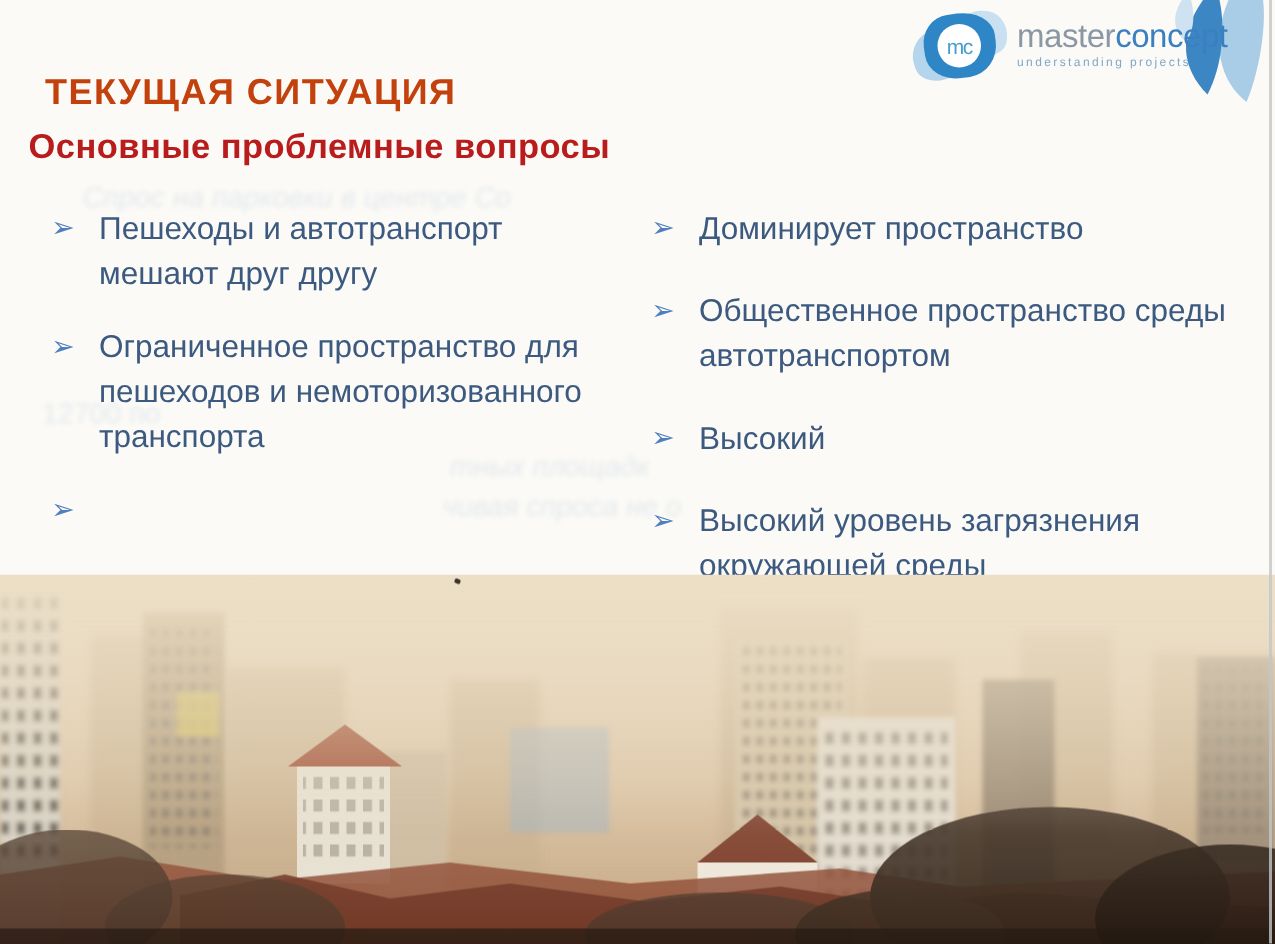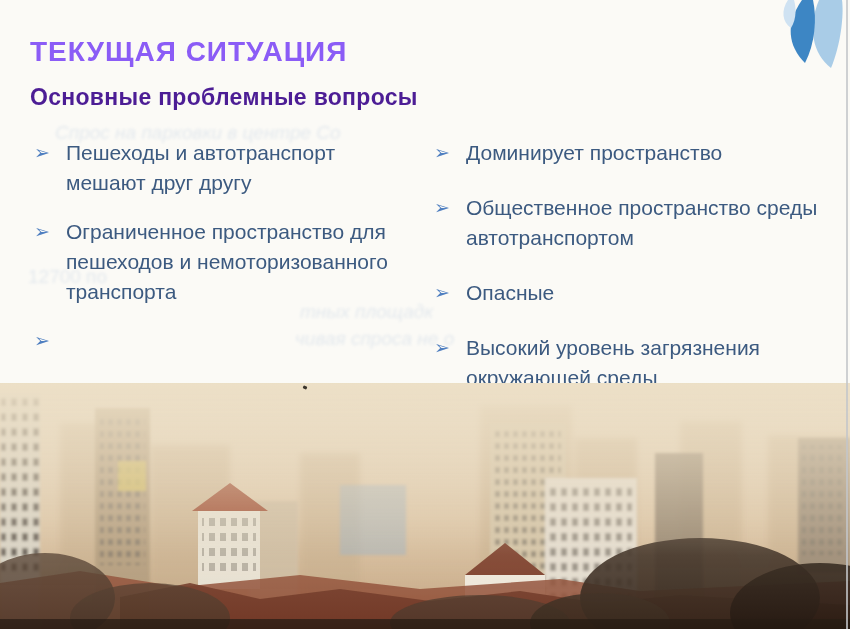--- a/index.html
+++ b/index.html
@@ -8,28 +8,28 @@
     background:#fbfaf6;
     font-family:"Liberation Sans", sans-serif;
     box-shadow:0 0 4px rgba(0,0,0,.3);
   }
   
   .scan-edge{position:absolute;right:2px;top:0;width:2px;height:629px;background:#c3c6c9;opacity:.8;}
   .speck{position:absolute;left:303px;top:386px;width:4px;height:3px;background:#3a342c;border-radius:1px;transform:rotate(25deg);}
 
   
   .title{
-    position:absolute;left:30px;top:36px;
-    font-size:28px;font-weight:bold;letter-spacing:1px;
-    color:#8b5cf6;
+    position:absolute;left:30px;top:48px;
+    font-size:24px;font-weight:bold;letter-spacing:1px;
+    color:#c2410c;
   }
   .subtitle{
-    position:absolute;left:30px;top:84px;
+    position:absolute;left:19px;top:84px;
     font-size:23px;font-weight:bold;letter-spacing:.3px;
-    color:#4c1d95;
+    color:#b91c1c;
   }
 
   
   .logo{position:absolute;left:612px;top:6px;width:200px;height:52px;}
   .logo-mark{position:absolute;left:0;top:2px;width:58px;height:46px;}
   .blob-light{position:absolute;left:-4px;top:10px;width:44px;height:34px;background:#9ec8e8;opacity:.75;border-radius:46% 54% 60% 40%/55% 45% 60% 40%;transform:rotate(-18deg);}
   .blob-light2{position:absolute;left:26px;top:-1px;width:34px;height:30px;background:#bcd9ef;opacity:.8;border-radius:55% 45% 50% 50%/50% 60% 40% 50%;transform:rotate(14deg);}
   .blob-main{position:absolute;left:4px;top:1px;width:48px;height:43px;background:#2f86c6;border-radius:38% 48% 42% 46%/44% 40% 50% 42%;transform:rotate(-8deg);}
   .logo-circle{
     position:absolute;left:13px;top:8px;width:29px;height:29px;background:#fff;border-radius:50%;
@@ -78,39 +78,51 @@
 <body>
 
 <div class="slide">
 
   <svg class="corner" viewBox="0 0 92 84" aria-hidden="true">
     <path d="M64,0 C52,28 58,54 76,68 C86,44 89,14 87,0 Z" fill="#a9cce7"></path>
     <path d="M47,0 C30,24 33,46 50,63 C60,44 62,18 58,0 Z" fill="#3d86c4"></path>
     <path d="M33,0 C26,10 27,22 36,28 C42,18 41,7 39,0 Z" fill="#cfe2f2"></path>
   </svg>
 
+  <div class="logo">
+    <div class="logo-mark">
+      <div class="blob-light"></div>
+      <div class="blob-light2"></div>
+      <div class="blob-main"></div>
+      <div class="logo-circle">mc</div>
+    </div>
+    <div class="logo-text">
+      <div class="logo-name"><span class="master">master</span><span class="concept">concept</span></div>
+      <div class="logo-tagline">understanding projects</div>
+    </div>
+  </div>
 
   <div class="title">ТЕКУЩАЯ СИТУАЦИЯ</div>
   <div class="subtitle">Основные проблемные вопросы</div>
 
   <span class="ghost g0">Спрос на парковки в центре Со</span>
   <span class="ghost g1">12700 по</span>
   <span class="ghost g2">тных площадк</span>
   <span class="ghost g3">чивая спроса не о</span>
 
   <div class="cols">
     <ul class="bullets left">
       <li><span class="marker">➢</span><span>Пешеходы и автотранспорт мешают друг другу</span></li>
       <li><span class="marker">➢</span><span>Ограниченное пространство для пешеходов и немоторизованного транспорта</span></li>
       <li><span class="marker">➢</span></li>
     </ul>
     <ul class="bullets right">
       <li><span class="marker">➢</span><span>Доминирует пространство</span></li>
       <li><span class="marker">➢</span><span>Общественное пространство среды автотранспортом</span></li>
-      <li><span class="marker">➢</span><span>Опасные</span></li>
+      <li><span class="marker">➢</span><span>Высокий</span></li>
       <li><span class="marker">➢</span><span>Высокий уровень загрязнения окружающей среды</span></li>
     </ul>
   </div>
 
   <svg class="photo" viewBox="0 0 850 246" preserveAspectRatio="none" aria-hidden="true">
     <defs>
       <linearGradient id="sky" x1="0" y1="0" x2="0" y2="1">
         <stop offset="0" stop-color="#e9dcc8"></stop>
         <stop offset="0.55" stop-color="#dcc5a6"></stop>
         <stop offset="1" stop-color="#c2a27e"></stop>

